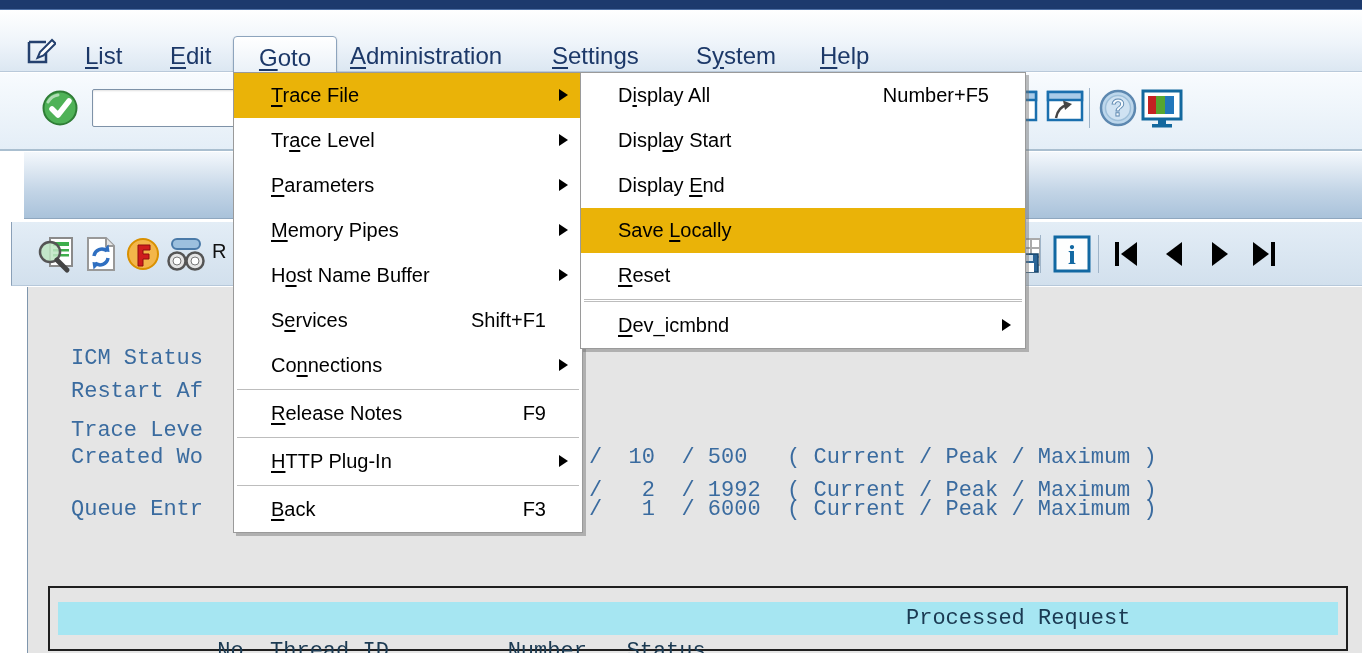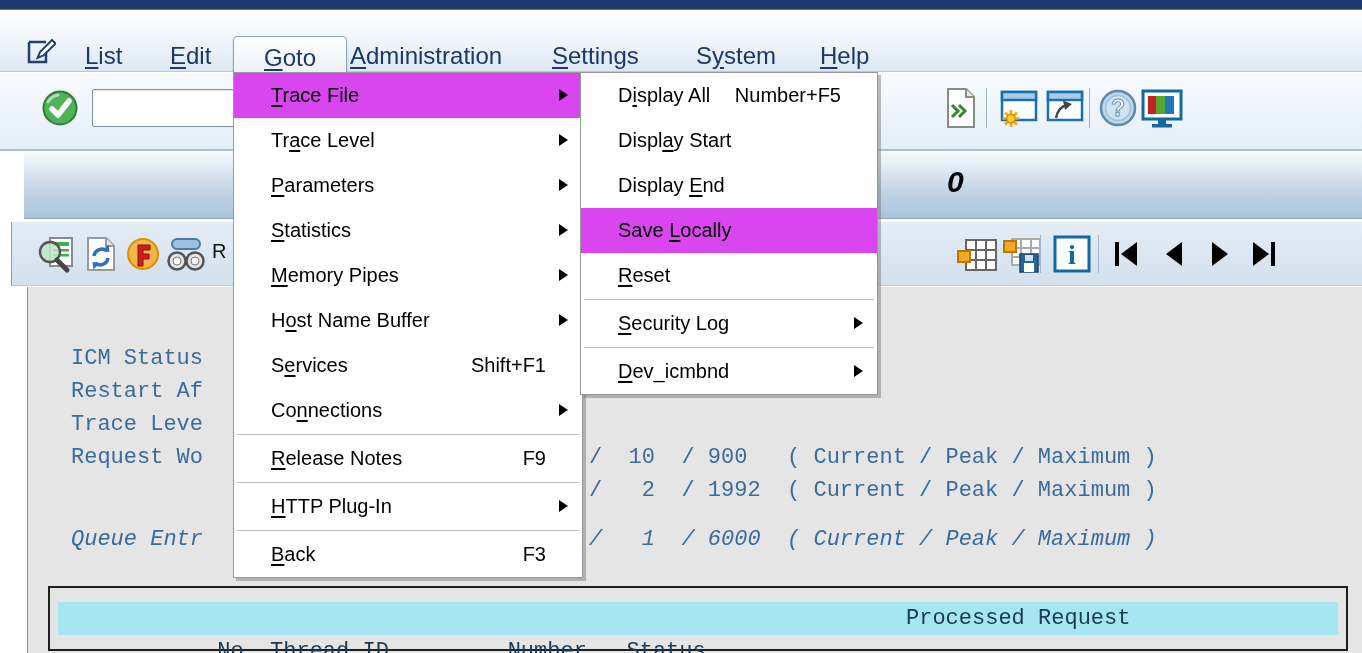--- a/index.html
+++ b/index.html
@@ -10,21 +10,21 @@
   
   #topstrip{left:0;top:0;width:1362px;height:9px;background:#1d3a6d;border-bottom:1px solid #4f71a6}
 
   
   #menubar{left:0;top:10px;width:1362px;height:61px;
            background:linear-gradient(#ffffff,#eef4fa 55%,#dce7f2);
            border-bottom:1px solid #b9c9da}
   .mb-item{position:absolute;top:32px;font-size:24px;color:#1c3868;white-space:nowrap;cursor:default}
   .mb-i0{left:85px}.mb-i1{left:170px}.mb-i2{left:233px}.mb-i3{left:350px}
   .mb-i4{left:552px}.mb-i5{left:696px}.mb-i6{left:820px}
-  .mb-open{top:26px;height:42px;line-height:42px;width:114px;text-align:center;
+  .mb-open{top:26px;height:42px;line-height:42px;width:104px;text-align:center;
            background:linear-gradient(#ffffff,#e7eff7);border:1px solid #8da4bd;border-radius:4px;
            box-shadow:0 1px 2px rgba(0,0,0,.18);box-sizing:border-box}
   u{text-underline-offset:3px}
 
   
   #toolbar{left:0;top:72px;width:1362px;height:76px;
            background:linear-gradient(#f8fbfe,#e4eef7);
            border-top:1px solid #ffffff;border-bottom:2px solid #aabfd0}
   #cmdfield{left:92px;top:16px;width:516px;height:38px;background:#fff;border:1px solid #7e92a8;
             border-radius:2px;box-shadow:inset 0 1px 2px rgba(0,0,0,.12);font-size:18px;padding:0 6px;box-sizing:border-box}
@@ -57,24 +57,24 @@
   #tbl-head{position:absolute;left:8px;right:8px;top:14px;height:33px;background:#a6e6f2;
             font-family:"Liberation Mono","DejaVu Sans Mono",monospace;font-size:22px;color:#1b3a52;
             line-height:33px;white-space:pre}
   #tbl-head .hl-left{margin-left:80px}
   #tbl-head .hl-right{position:absolute;left:848px;top:0}
 
   
   .menu-panel{position:absolute;background:#fff;border:1px solid #9a9a9a;
               box-shadow:3px 3px 0 rgba(110,110,110,.45);box-sizing:border-box}
   #goto-menu{left:233px;top:72px;width:350px;z-index:40}
-  #trace-menu{left:580px;top:72px;width:298px;z-index:41}
+  #trace-menu{left:580px;top:72px;width:446px;z-index:41}
   .menu-item{position:relative;height:45px;line-height:45px;padding-left:37px;
              font-size:20px;color:#000;white-space:nowrap;cursor:default}
-  .menu-item.hl{background:#d946ef}
+  .menu-item.hl{background:#eab308}
   .mi-shortcut{position:absolute;right:36px;top:0}
   .mi-arrow{position:absolute;right:14px;top:16px;width:0;height:0;
             border-left:9px solid #000;border-top:6px solid transparent;border-bottom:6px solid transparent}
   .menu-sep{height:1px;background:#bdbdbd;margin:1px 3px}
 
   .icon-btn{position:absolute;cursor:default}
 </style>
 </head>
 <body>
 
@@ -251,53 +251,51 @@
         <polygon points="7,5 7,29 23,17" fill="#000"></polygon>
         <rect x="25" y="5" width="4" height="24" fill="#000"></rect>
       </svg>
   </span>
 </div>
 
 <div class="abs" id="content">
   <div>
       <div class="crow" style="top: 55px; left: 0px; width: 100%;"><span class="lfrag">ICM Status</span></div>
       <div class="crow" style="top: 88px; left: 0px; width: 100%;"><span class="lfrag">Restart Af</span></div>
-      <div class="crow" style="top: 121px; left: 0px; width: 100%;"><span class="lfrag">Trace Leve</span></div>
-      <div class="crow" style="top: 154px; left: 0px; width: 100%;"><span class="lfrag">Request Wo</span><span class="rfrag">/  10  / 900   ( Current / Peak / Maximum )</span></div>
+      <div class="crow" style="top: 127px; left: 0px; width: 100%;"><span class="lfrag">Trace Leve</span></div>
+      <div class="crow" style="top: 154px; left: 0px; width: 100%;"><span class="lfrag">Created Wo</span><span class="rfrag">/  10  / 500   ( Current / Peak / Maximum )</span></div>
       <div class="crow" style="top: 187px; left: 0px; width: 100%;"><span class="rfrag">/   2  / 1992  ( Current / Peak / Maximum )</span></div>
-      <div class="crow" style="top: 236px; left: 0px; width: 100%; font-style: italic;"><span class="lfrag">Queue Entr</span><span class="rfrag">/   1  / 6000  ( Current / Peak / Maximum )</span></div>
+      <div class="crow" style="top: 206px; left: 0px; width: 100%;"><span class="lfrag">Queue Entr</span><span class="rfrag">/   1  / 6000  ( Current / Peak / Maximum )</span></div>
     </div>
   <div id="tbl">
     <div id="tbl-head">
       <span class="hl-left">No. Thread ID         Number   Status</span>
       <span class="hl-right">Processed Request</span>
     </div>
   </div>
 </div>
 
 <div class="menu-panel" id="goto-menu">
     <div class="menu-item hl"><span class="mi-label"><u>T</u>race File</span><span class="mi-arrow"></span></div>
     <div class="menu-item"><span class="mi-label">Tr<u>a</u>ce Level</span><span class="mi-arrow"></span></div>
     <div class="menu-item"><span class="mi-label"><u>P</u>arameters</span><span class="mi-arrow"></span></div>
-    <div class="menu-item"><span class="mi-label"><u>S</u>tatistics</span><span class="mi-arrow"></span></div>
     <div class="menu-item"><span class="mi-label"><u>M</u>emory Pipes</span><span class="mi-arrow"></span></div>
     <div class="menu-item"><span class="mi-label">H<u>o</u>st Name Buffer</span><span class="mi-arrow"></span></div>
     <div class="menu-item"><span class="mi-label">S<u>e</u>rvices</span><span class="mi-shortcut">Shift+F1</span></div>
     <div class="menu-item"><span class="mi-label">Co<u>n</u>nections</span><span class="mi-arrow"></span></div>
     <div class="menu-sep"></div>
     <div class="menu-item"><span class="mi-label"><u>R</u>elease Notes</span><span class="mi-shortcut">F9</span></div>
     <div class="menu-sep"></div>
     <div class="menu-item"><span class="mi-label"><u>H</u>TTP Plug-In</span><span class="mi-arrow"></span></div>
     <div class="menu-sep"></div>
     <div class="menu-item"><span class="mi-label"><u>B</u>ack</span><span class="mi-shortcut">F3</span></div>
   </div>
 
 <div class="menu-panel" id="trace-menu">
     <div class="menu-item"><span class="mi-label">D<u>i</u>splay All</span><span class="mi-shortcut">Number+F5</span></div>
     <div class="menu-item"><span class="mi-label">Displ<u>a</u>y Start</span></div>
     <div class="menu-item"><span class="mi-label">Display <u>E</u>nd</span></div>
     <div class="menu-item hl"><span class="mi-label">Save <u>L</u>ocally</span></div>
     <div class="menu-item"><span class="mi-label"><u>R</u>eset</span></div>
     <div class="menu-sep"></div>
-    <div class="menu-item"><span class="mi-label"><u>S</u>ecurity Log</span><span class="mi-arrow"></span></div>
     <div class="menu-sep"></div>
     <div class="menu-item"><span class="mi-label"><u>D</u>ev_icmbnd</span><span class="mi-arrow"></span></div>
   </div>
 
 </body></html>

